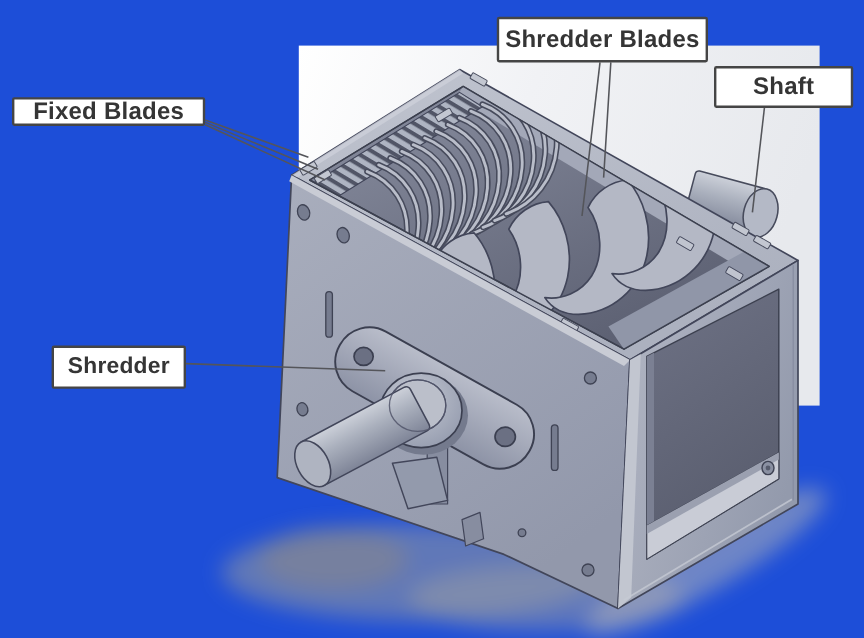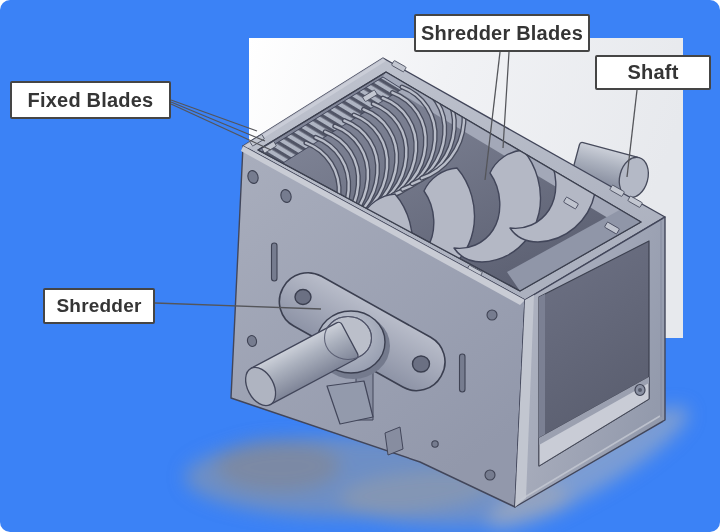--- a/index.html
+++ b/index.html
@@ -1,29 +1,29 @@
 <!DOCTYPE html>
 <html><head>
 <meta charset="utf-8">
 <style>
   html,body{margin:0;padding:0;background:#ffffff;}
   .stage{
-    position:relative;width:720px;height:532px;background:#3b82f6;
-    overflow:hidden;font-family:"Liberation Sans",sans-serif;border-radius:10px;
+    position:relative;width:720px;height:532px;background:#1d4ed8;
+    overflow:hidden;font-family:"Liberation Sans",sans-serif;
   }
   .stage svg{position:absolute;left:0;top:0;}
   .lbl{
     position:absolute;box-sizing:border-box;background:#ffffff;
     border:2px solid #454545;border-radius:2px;
     display:flex;align-items:center;justify-content:center;
     font-weight:700;font-size:20px;color:#353535;
     letter-spacing:0.2px;white-space:nowrap;z-index:5;
   }
   #lbl-shredder{left:414px;top:14px;width:176px;height:38px;}
-  #lbl-fixed{left:10px;top:81px;width:161px;height:38px;}
+  #lbl-fixed{left:10px;top:81px;width:161px;height:24px;}
   #lbl-shaft{left:595px;top:55px;width:116px;height:35px;}
   #lbl-bearing{left:43px;top:288px;width:112px;height:36px;font-size:19px;}
 </style>
 </head>
 <body>
 
 <div class="stage">
 
   <svg width="720" height="532" viewBox="0 0 720 532">
     <defs>

